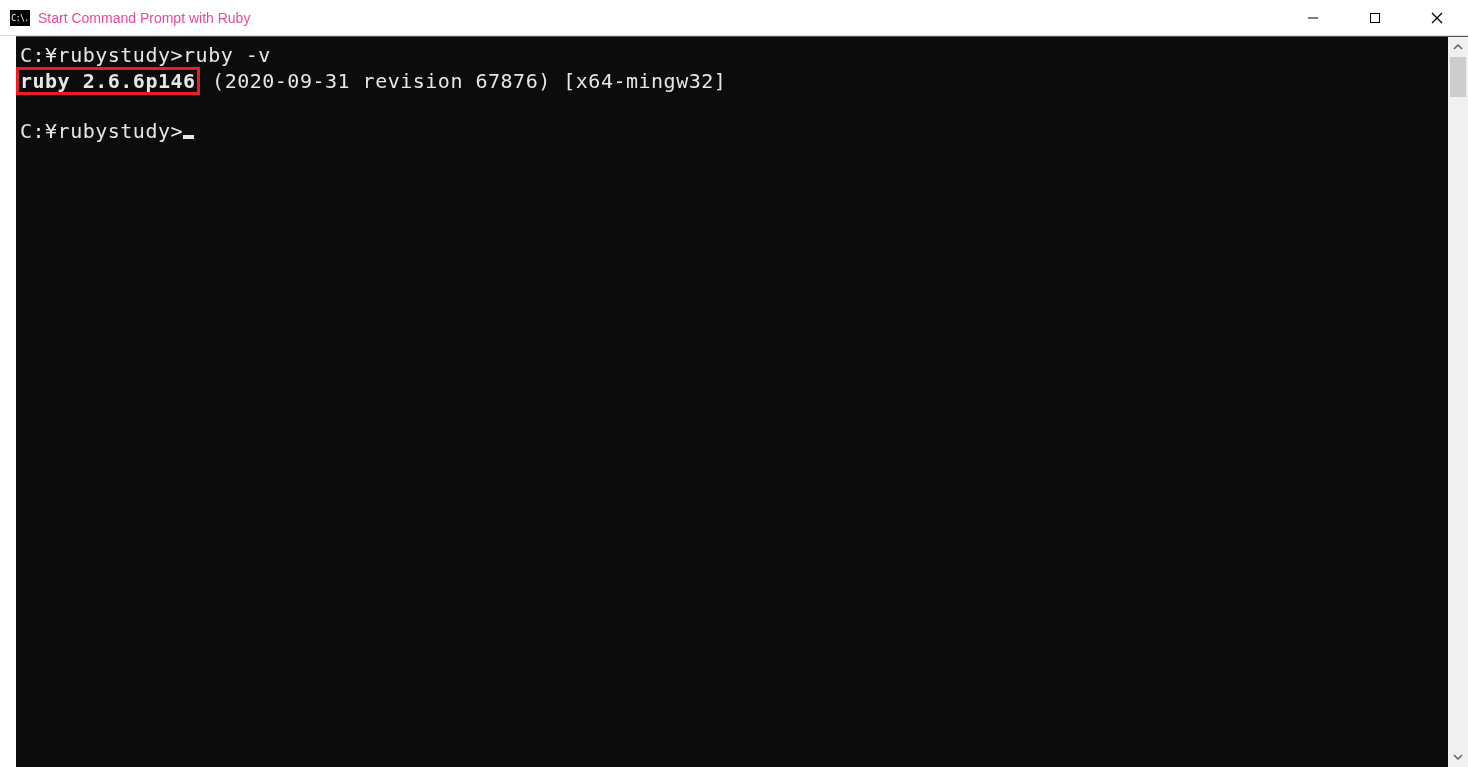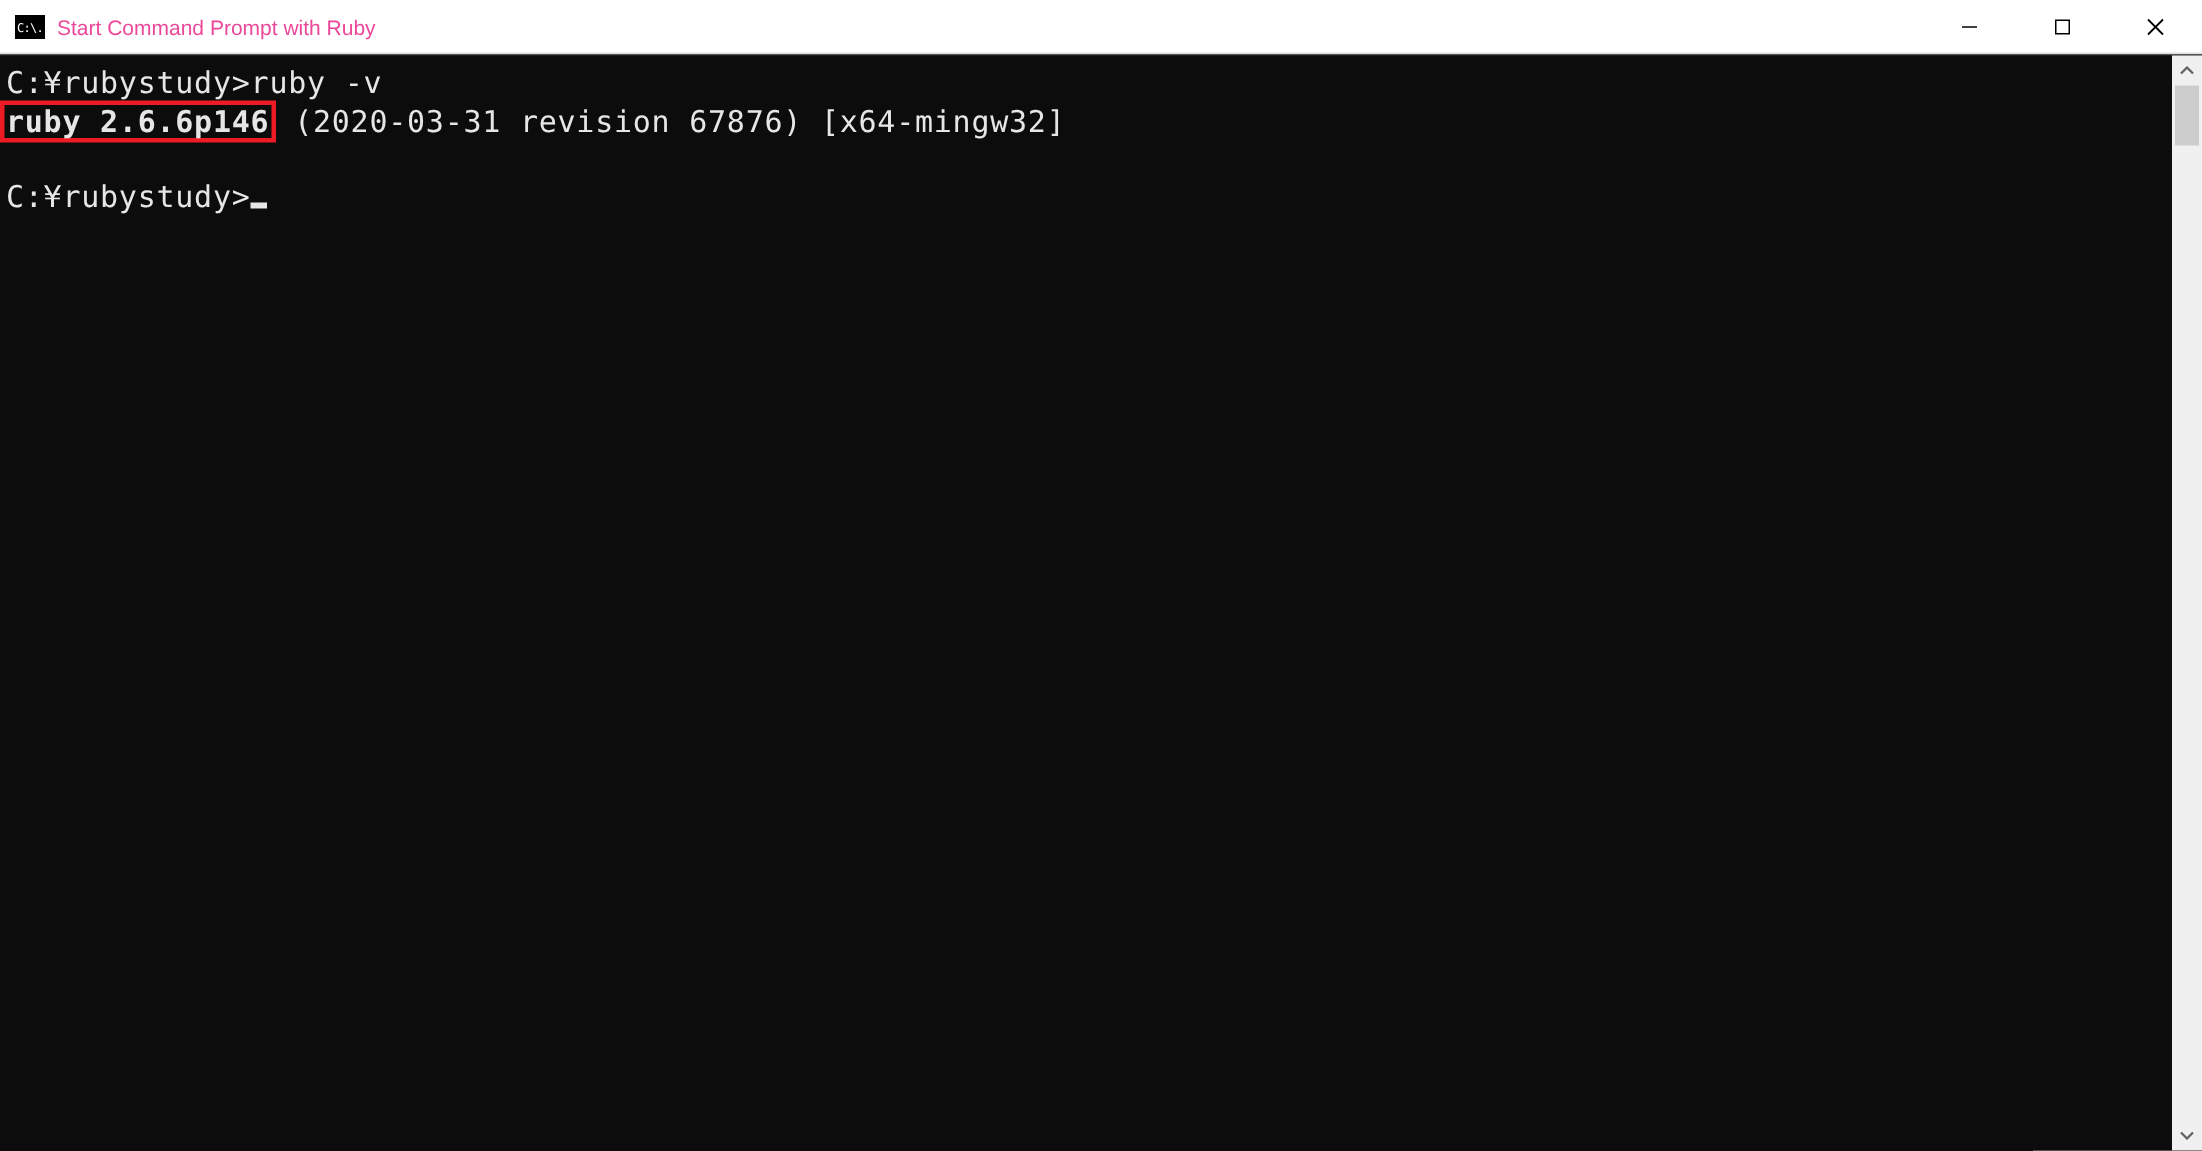--- a/index.html
+++ b/index.html
@@ -51,20 +51,21 @@
       justify-content: center;
       color: #000;
     }
     .window-btn svg { width: 12px; height: 12px; }
     .terminal-wrap {
       flex: 1;
       display: flex;
       background: #0c0c0c;
       position: relative;
       border-top: 1px solid #555;
+      margin-left: 16px;
     }
     .terminal {
       flex: 1;
       background: #0c0c0c;
       color: #e6e6e6;
       font-family: "MS Gothic", "Consolas", monospace;
       font-size: 20px;
       line-height: 24px;
       padding: 6px 4px;
       white-space: pre;
@@ -137,21 +138,21 @@
     <div class="window-btn">
       <svg viewBox="0 0 12 12">
           <line x1="1" y1="1" x2="11" y2="11" stroke="#000" stroke-width="1.2"></line>
           <line x1="11" y1="1" x2="1" y2="11" stroke="#000" stroke-width="1.2"></line>
         </svg>
     </div>
   </div>
 </div>
 
 <div class="terminal-wrap">
-  <div class="terminal"><span class="term-line"><span>C:¥rubystudy&gt;</span><span>ruby -v</span></span><span class="term-line"><span class="highlight">ruby 2.6.6p146</span><span> (2020-03-31 revision 67876) [x64-mingw32]</span></span><span class="term-line">&nbsp;</span><span class="term-line"><span>C:¥rubystudy&gt;</span><span class="cursor"></span></span></div>
+  <div class="terminal"><span class="term-line"><span>C:¥rubystudy&gt;</span><span>ruby -v</span></span><span class="term-line"><span class="highlight">ruby 2.6.6p146</span><span> (2020-09-31 revision 67876) [x64-mingw32]</span></span><span class="term-line">&nbsp;</span><span class="term-line"><span>C:¥rubystudy&gt;</span><span class="cursor"></span></span></div>
   <div class="scrollbar">
     <div class="scroll-arrow">
       <svg width="10" height="6" viewBox="0 0 10 6">
           <path d="M1 5 L5 1 L9 5" fill="none" stroke="#606060" stroke-width="1.5"></path>
         </svg>
     </div>
     <div class="scroll-track">
       <div class="scroll-thumb"></div>
     </div>
     <div class="scroll-arrow">

